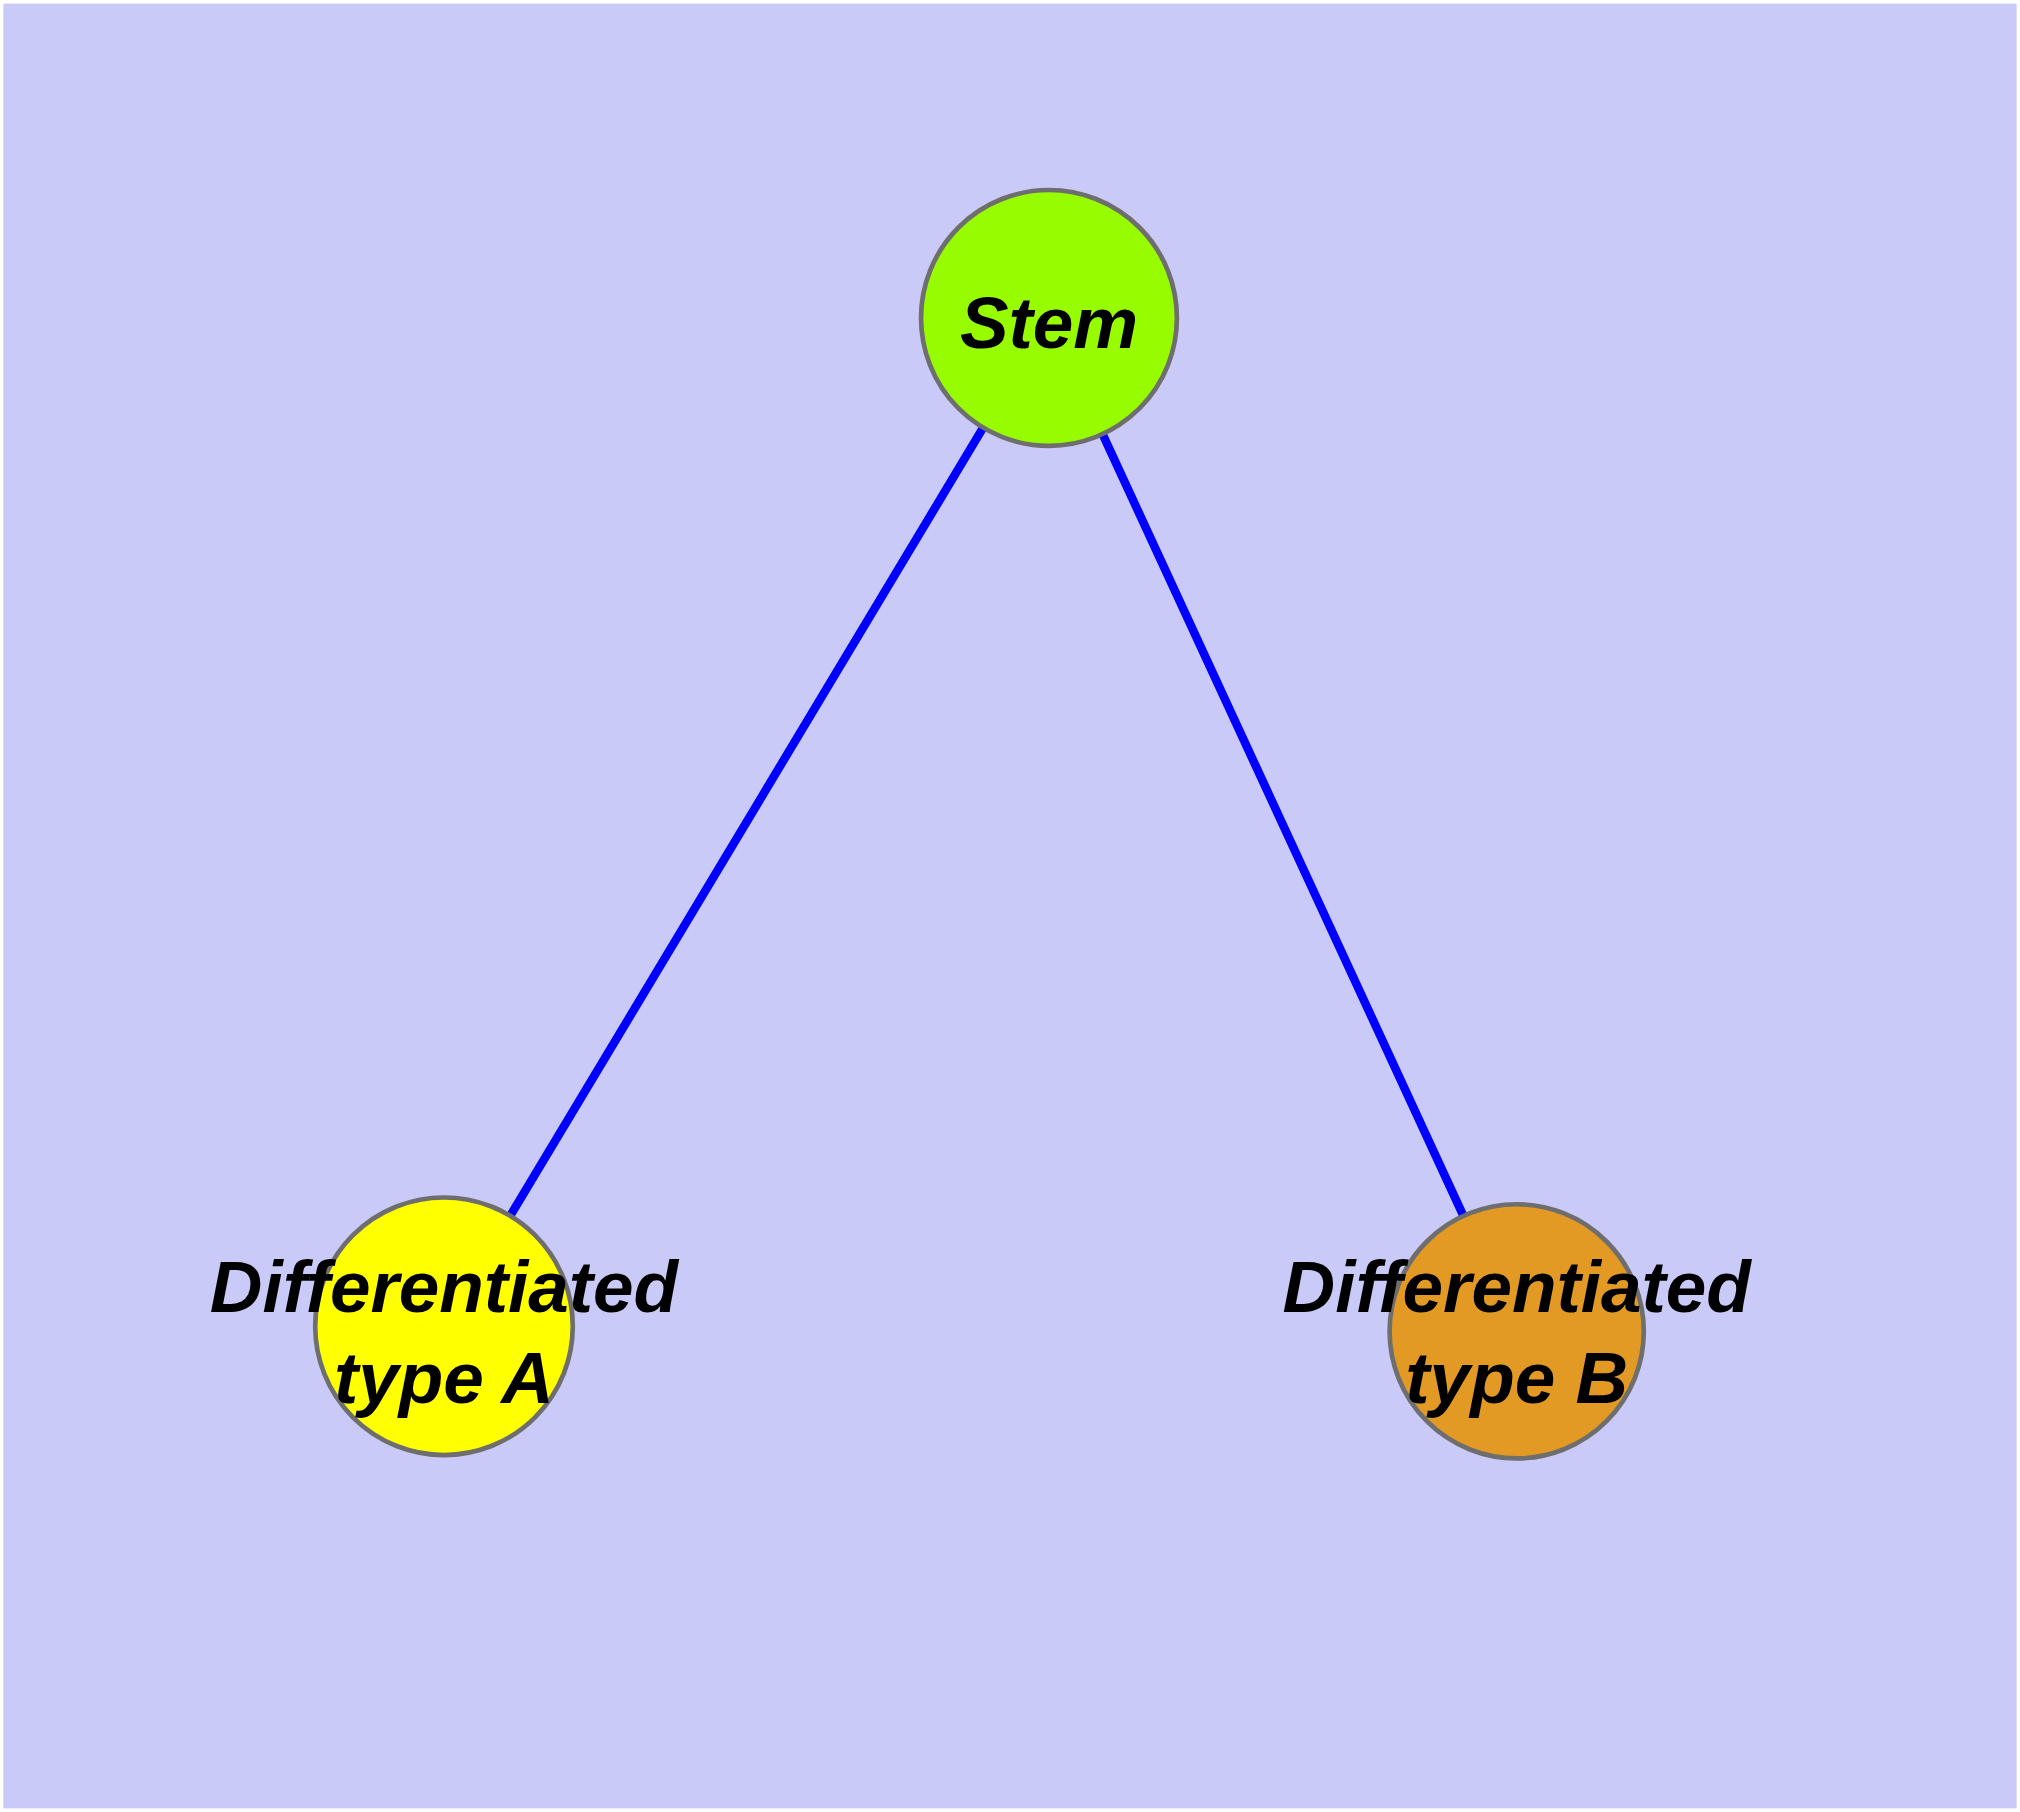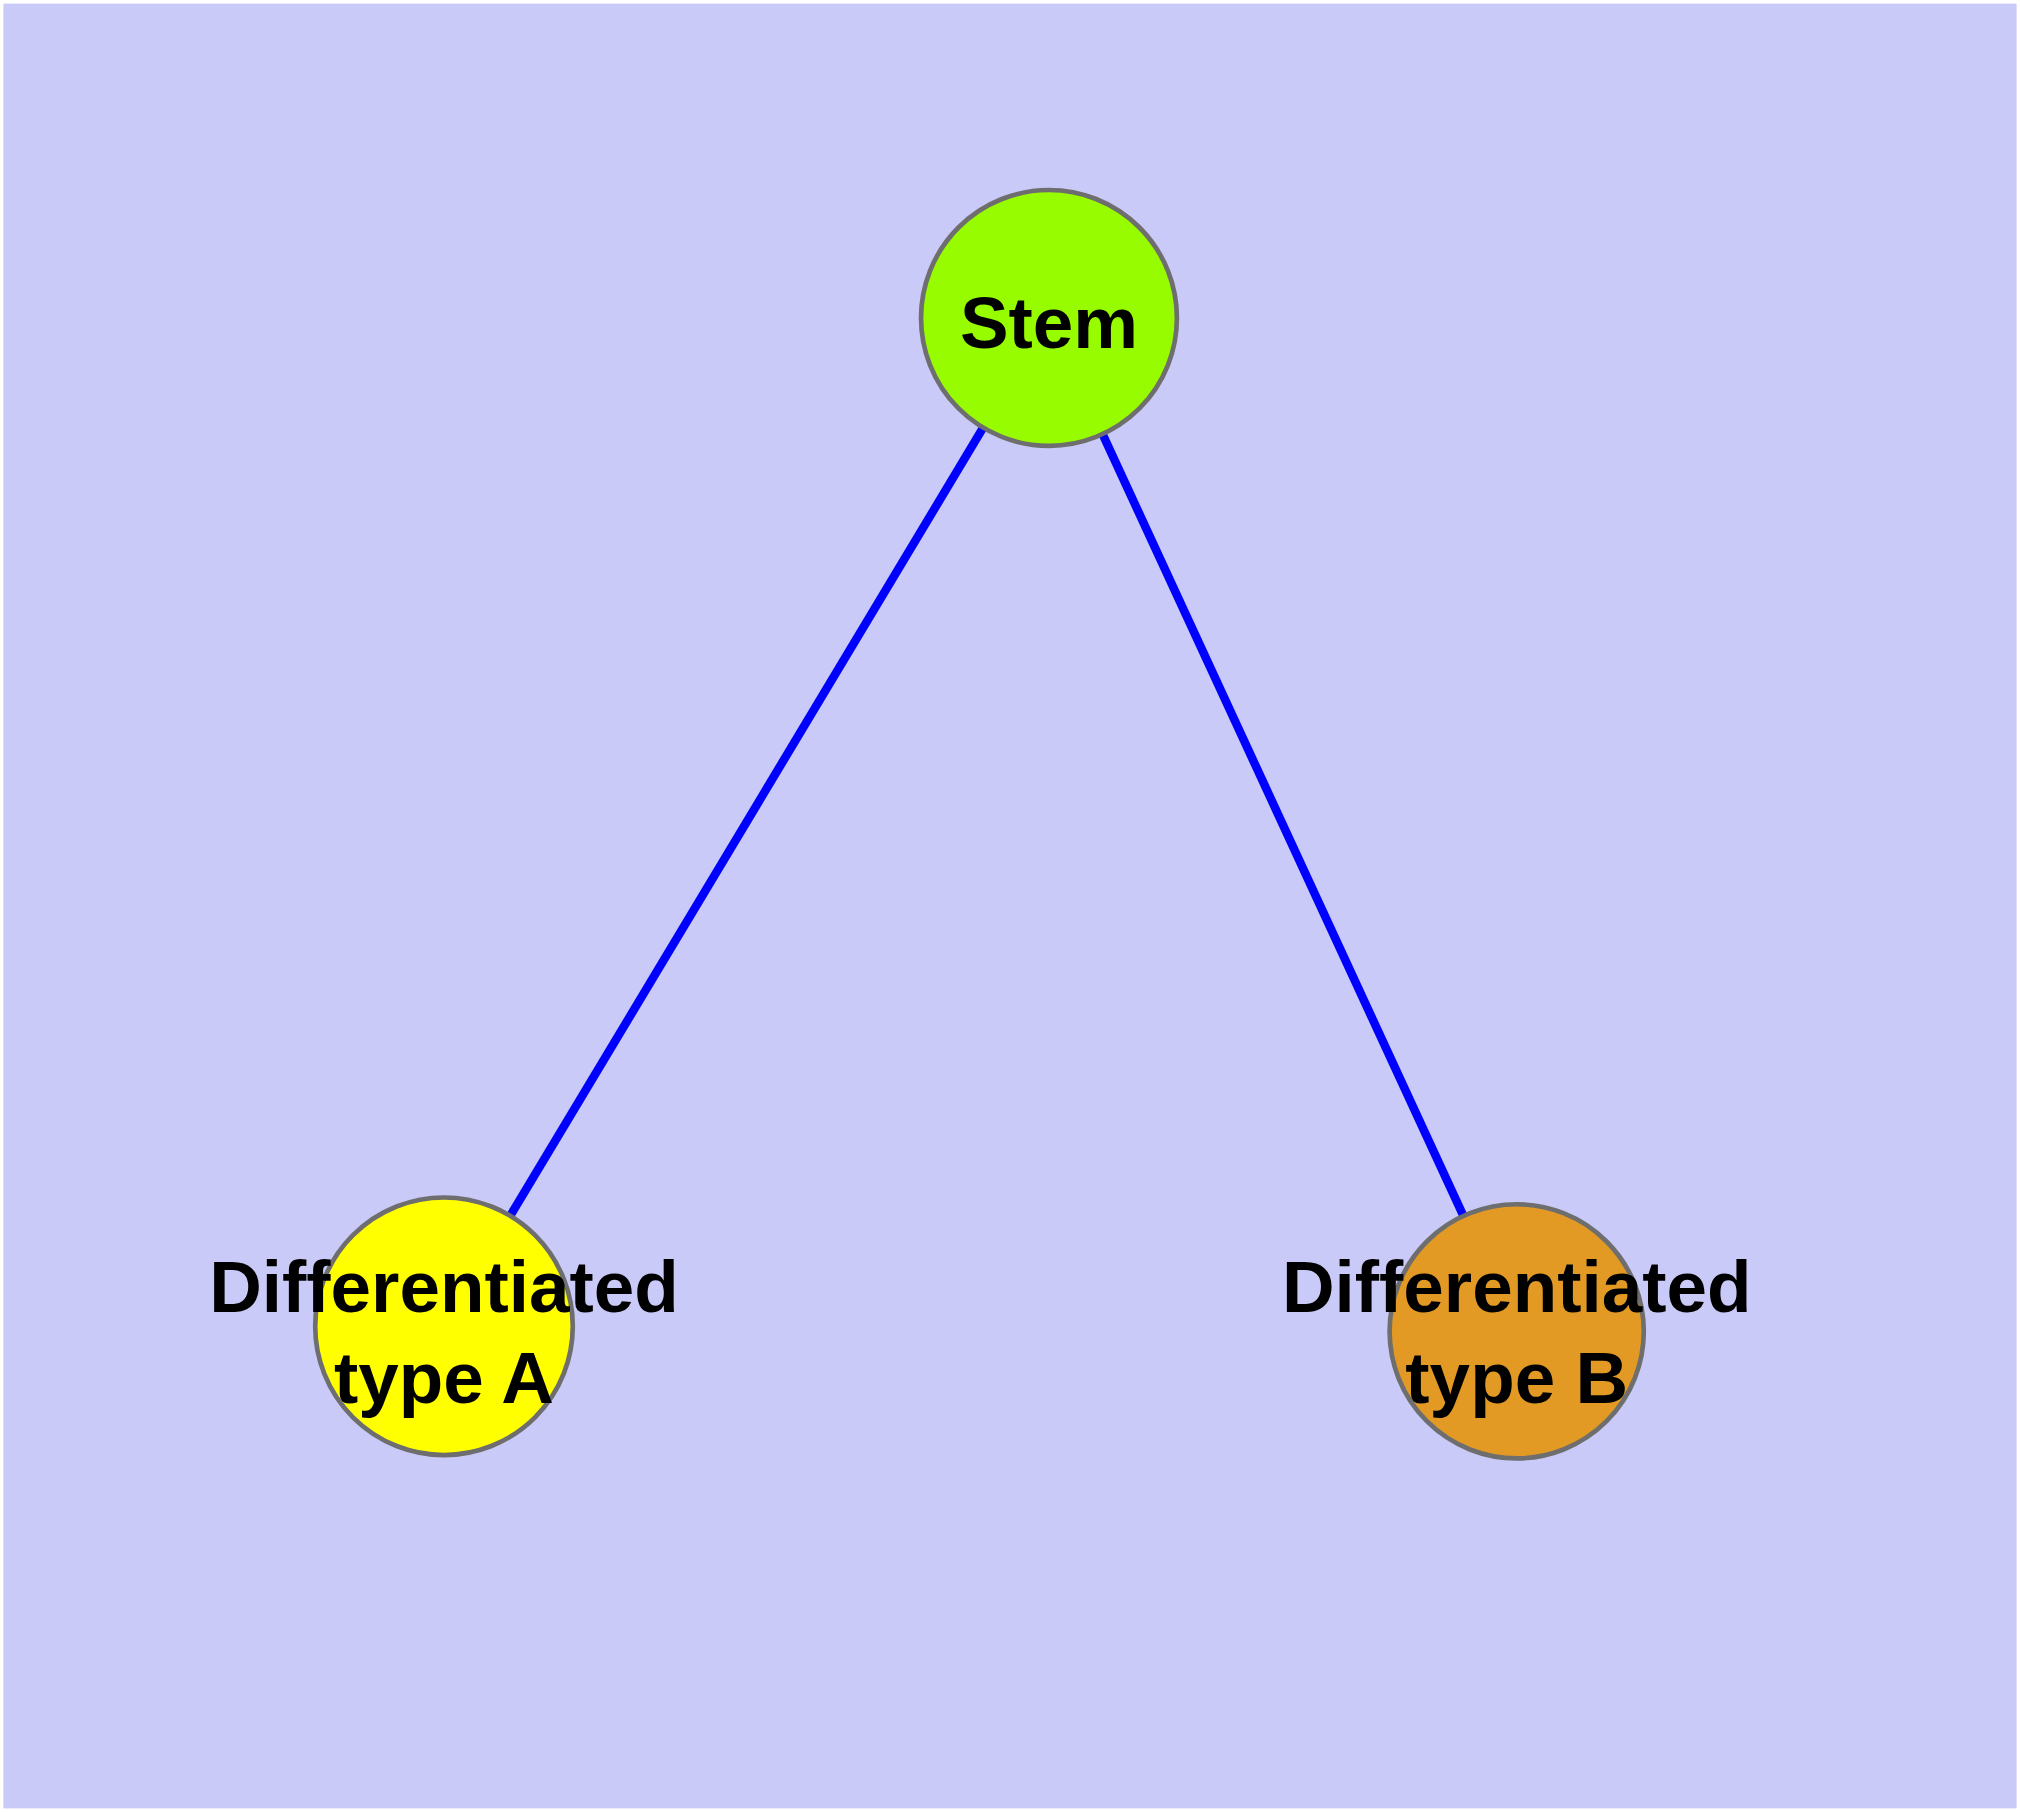--- a/index.html
+++ b/index.html
@@ -9,20 +9,21 @@
     height: 100%;
     background: #ffffff;
     overflow: hidden;
   }
   .diagram-wrap {
     width: 100%;
     height: 100%;
     display: flex;
     align-items: flex-start;
     justify-content: center;
+    font-style: italic;
   }
   svg.graph {
     display: block;
     width: 100%;
     height: 100%;
     font-family: "Liberation Sans", "DejaVu Sans", sans-serif;
   }
   .node-circle {
     stroke-width: 5.5px;
   }

